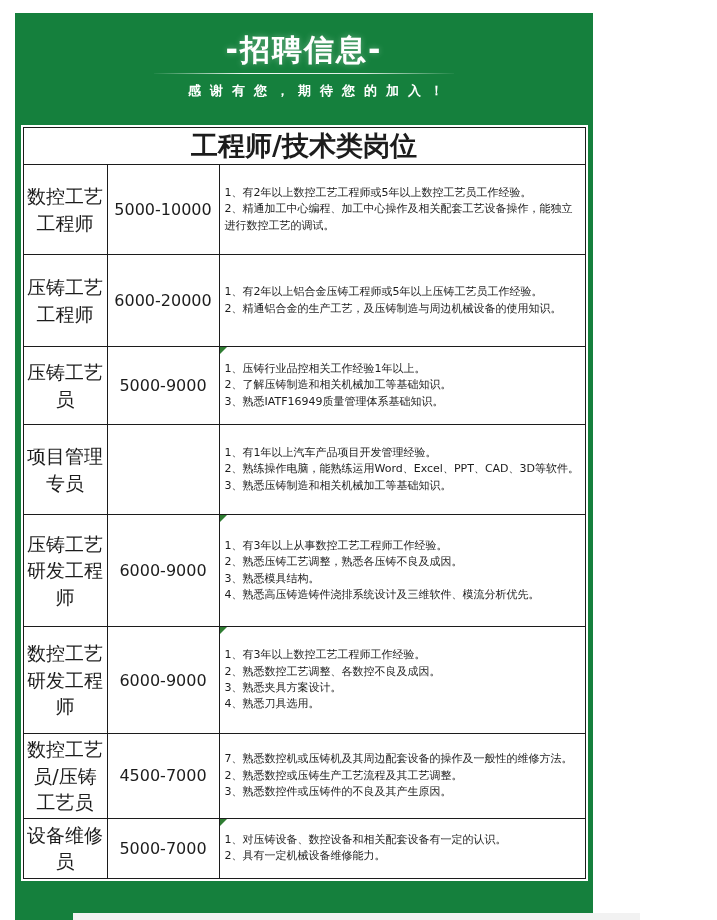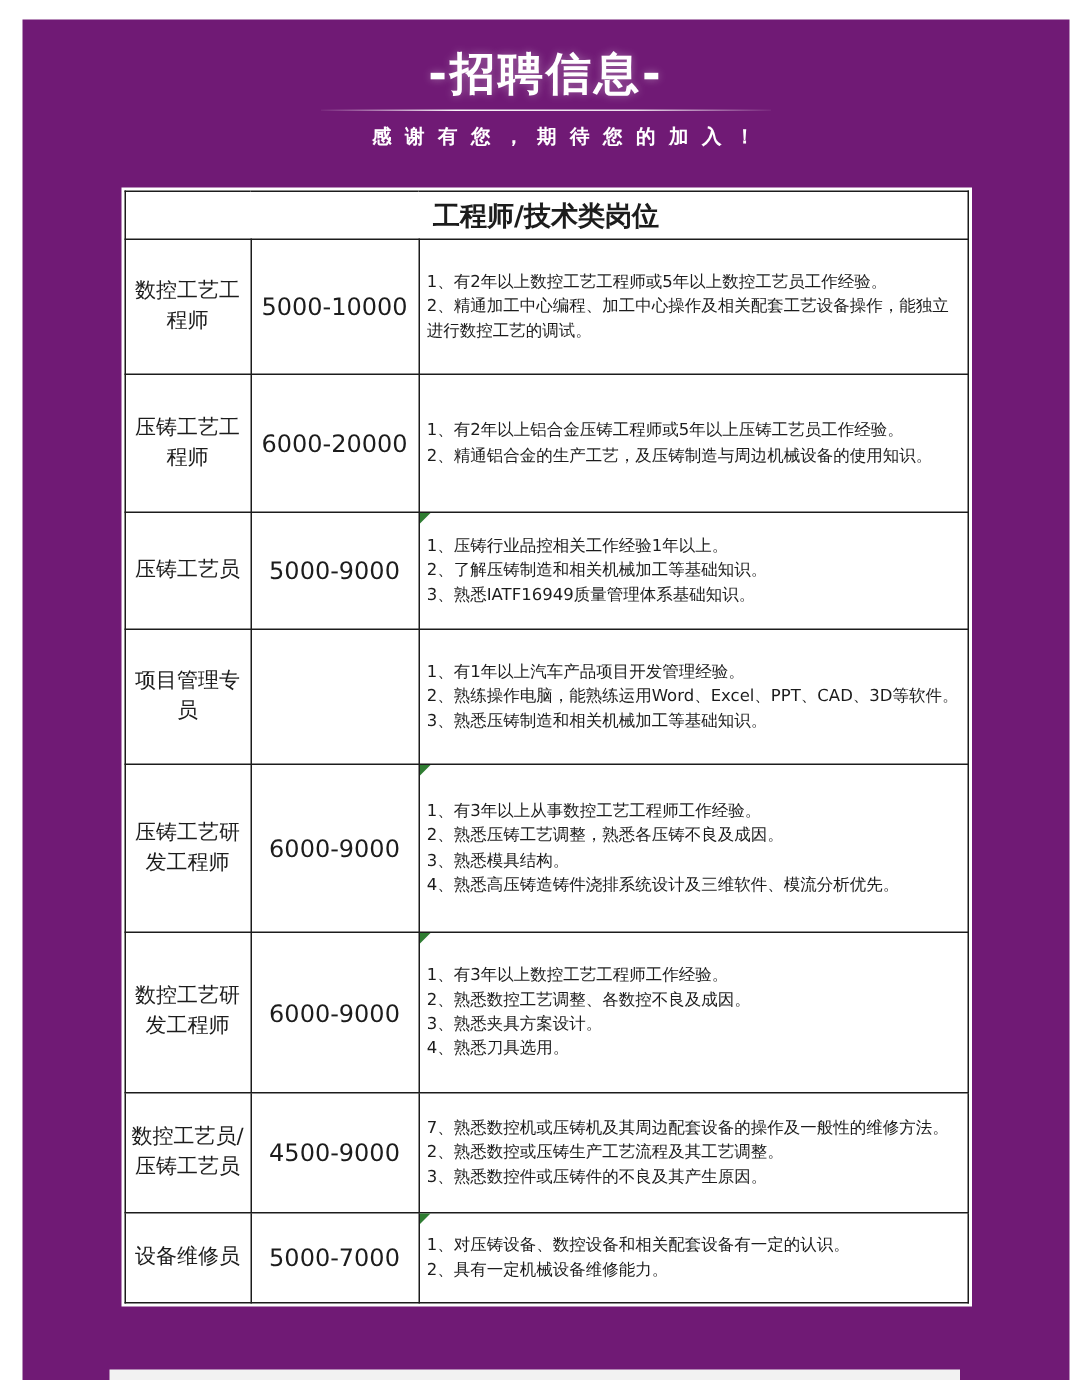--- a/index.html
+++ b/index.html
@@ -6,22 +6,22 @@
   html, body { background: #ffffff; }
   body {
     width: 717px; height: 920px;
     font-family: "DejaVu Sans", "Liberation Sans", sans-serif;
     overflow: hidden;
     position: relative;
   }
   .red-bg {
     position: absolute;
     left: 15px; top: 13px;
-    width: 698px; height: 907px;
-    background: #701a75;
+    width: 578px; height: 907px;
+    background: #15803d;
   }
   .header { text-align: center; padding-top: 20px; }
   .poster-title {
     color: #ffffff;
     font-size: 30px;
     font-weight: 700;
     letter-spacing: 2px;
     line-height: 34px;
     text-shadow: 0 0 6px rgba(255,255,255,0.35);
   }
@@ -53,36 +53,36 @@
     color: #1c1c1c;
   }
   table.job-table col.c-pos { width: 84px; }
   table.job-table col.c-sal { width: 112px; }
   table.job-table th, table.job-table td {
     border: 1px solid #1c1c1c;
     vertical-align: middle;
   }
   th.table-title {
     height: 32px;
-    font-size: 18px;
+    font-size: 27px;
     font-weight: 700;
     text-align: center;
     border-bottom-width: 2px;
   }
   tr.col-headers th {
     height: 41px;
     font-size: 15px;
     font-weight: 700;
     text-align: center;
     white-space: pre-line;
     line-height: 1.25;
   }
   td.position-cell {
     text-align: center;
-    font-size: 14px;
+    font-size: 19px;
     line-height: 1.4;
     padding: 2px 3px;
   }
   td.salary-cell {
     text-align: center;
     font-size: 16px;
     padding: 2px;
   }
   td.requirements-cell {
     font-size: 11px;
@@ -176,21 +176,21 @@
         <tr>
           <td class="position-cell">数控工艺研发工程师</td>
           <td class="salary-cell">6000-9000</td>
           <td class="requirements-cell"><i class="corner-marker"></i><span>1、有3年以上数控工艺工程师工作经验。
 2、熟悉数控工艺调整、各数控不良及成因。
 3、熟悉夹具方案设计。
 4、熟悉刀具选用。</span></td>
         </tr>
         <tr>
           <td class="position-cell">数控工艺员/压铸工艺员</td>
-          <td class="salary-cell">4500-9000</td>
+          <td class="salary-cell">4500-7000</td>
           <td class="requirements-cell"><span>7、熟悉数控机或压铸机及其周边配套设备的操作及一般性的维修方法。
 2、熟悉数控或压铸生产工艺流程及其工艺调整。
 3、熟悉数控件或压铸件的不良及其产生原因。</span></td>
         </tr>
         <tr>
           <td class="position-cell">设备维修员</td>
           <td class="salary-cell">5000-7000</td>
           <td class="requirements-cell"><i class="corner-marker"></i><span>1、对压铸设备、数控设备和相关配套设备有一定的认识。
 2、具有一定机械设备维修能力。</span></td>
         </tr>

